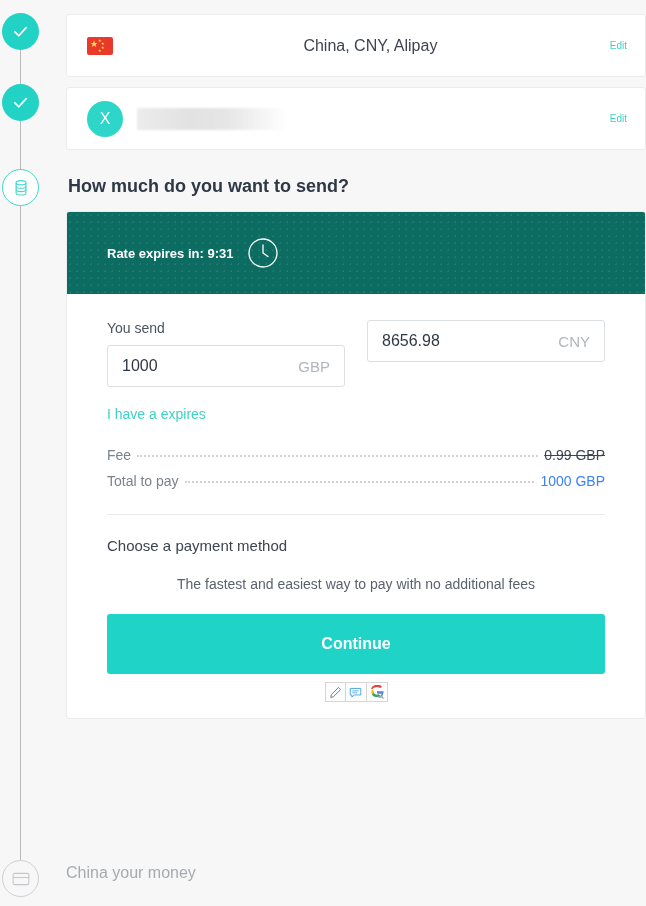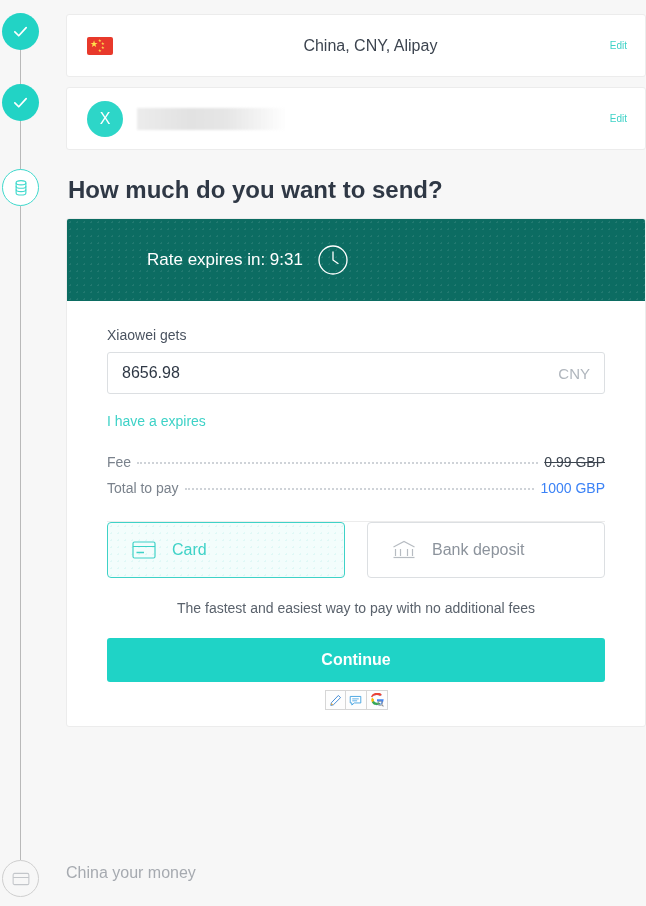--- a/index.html
+++ b/index.html
@@ -123,21 +123,21 @@
   .spacer { flex: 1 1 auto; }
 
   .edit-link {
     font-size: 10px;
     color: #3ed2c7;
     cursor: pointer;
     flex: 0 0 auto;
   }
 
   .section-title {
-    font-size: 24px;
+    font-size: 18px;
     font-weight: bold;
     color: #2f3845;
     margin: 26px 0 0 2px;
   }
 
   
   .form-card {
     background: #ffffff;
     border: 1px solid #ececec;
     border-radius: 3px;
@@ -166,25 +166,24 @@
     font-weight: bold;
     color: #ffffff;
     margin-top: 4px;
   }
   .rate-right {
     display: flex;
     align-items: center;
     gap: 13px;
   }
   .rate-expiry {
-    font-size: 17px;
-    font-weight: normal;
+    font-size: 13px;
+    font-weight: bold;
     color: #ffffff;
     white-space: nowrap;
-    margin-left: 40px;
   }
 
   .form-body { padding: 26px 40px 0 40px; }
 
   .amount-row { display: flex; gap: 22px; }
   .amount-col { flex: 1 1 0; }
   .amount-label {
     font-size: 14px;
     color: #4a5360;
     margin-bottom: 9px;
@@ -271,21 +270,21 @@
 
   .pay-note {
     margin-top: 22px;
     text-align: center;
     font-size: 14px;
     color: #5a626c;
   }
 
   .continue-btn {
     margin: 22px 0 0 0;
-    height: 44px;
+    height: 60px;
     width: 100%;
     background: #1fd3c6;
     border: none;
     border-radius: 3px;
     color: #ffffff;
     font-size: 16px;
     font-weight: bold;
     font-family: "Liberation Sans", sans-serif;
     cursor: pointer;
   }
@@ -389,21 +388,27 @@
           <polyline points="17,9 17,17 22,20.5" stroke-linecap="round" stroke-linejoin="round"></polyline>
         </svg>
       </div>
     </div>
 
     <div class="form-body">
 
       
       <div class="amount-row">
         <div class="amount-col">
-          <div class="amount-label">Xiaowei gets</div>
+          <div class="amount-label">You send</div>
+          <div class="amount-box">
+            <div class="amount-value">1000</div>
+            <div class="amount-cur">GBP</div>
+          </div>
+        </div>
+        <div class="amount-col">
           <div class="amount-box">
             <div class="amount-value">8656.98</div>
             <div class="amount-cur">CNY</div>
           </div>
         </div>
       </div>
 
       
       <div class="voucher-link">I have a expires</div>
 
@@ -417,43 +422,22 @@
         <div class="fee-row">
           <span class="fee-name">Total to pay</span>
           <span class="dots"></span>
           <span class="fee-val">1000 GBP</span>
         </div>
       </div>
 
       <div class="divider"></div>
 
       
-
-      <div class="pay-row">
-        <div class="pay-opt selected">
-          <svg width="24" height="18" viewBox="0 0 24 18" fill="none" stroke="#3ed2c7" stroke-width="1.2">
-            <rect x="1" y="1" width="22" height="16" rx="1.5"></rect>
-            <line x1="1" y1="5.5" x2="23" y2="5.5"></line>
-            <line x1="4.5" y1="11.5" x2="12" y2="11.5" stroke-width="1.4"></line>
-          </svg>
-          <span class="pay-label">Card</span>
-        </div>
-
-        <div class="pay-opt unselected">
-          <svg width="24" height="20" viewBox="0 0 24 20" fill="none" stroke="#b7bcc2" stroke-width="1.2">
-            <polyline points="1.5,7 12,1.5 22.5,7"></polyline>
-            <line x1="1.5" y1="17.5" x2="22.5" y2="17.5"></line>
-            <line x1="3.5" y1="9" x2="3.5" y2="16"></line>
-            <line x1="8.5" y1="9" x2="8.5" y2="16"></line>
-            <line x1="15.5" y1="9" x2="15.5" y2="16"></line>
-            <line x1="20.5" y1="9" x2="20.5" y2="16"></line>
-          </svg>
-          <span class="pay-label">Bank deposit</span>
-        </div>
-      </div>
+      <div class="pay-title">Choose a payment method</div>
+
 
       <div class="pay-note">The fastest and easiest way to pay with no additional fees</div>
 
       <button class="continue-btn">Continue</button>
 
       
       <div class="ext-bar">
         <div class="ext-inner">
           <div class="ext-btn">
             <svg width="13" height="13" viewBox="0 0 16 16" fill="none">

